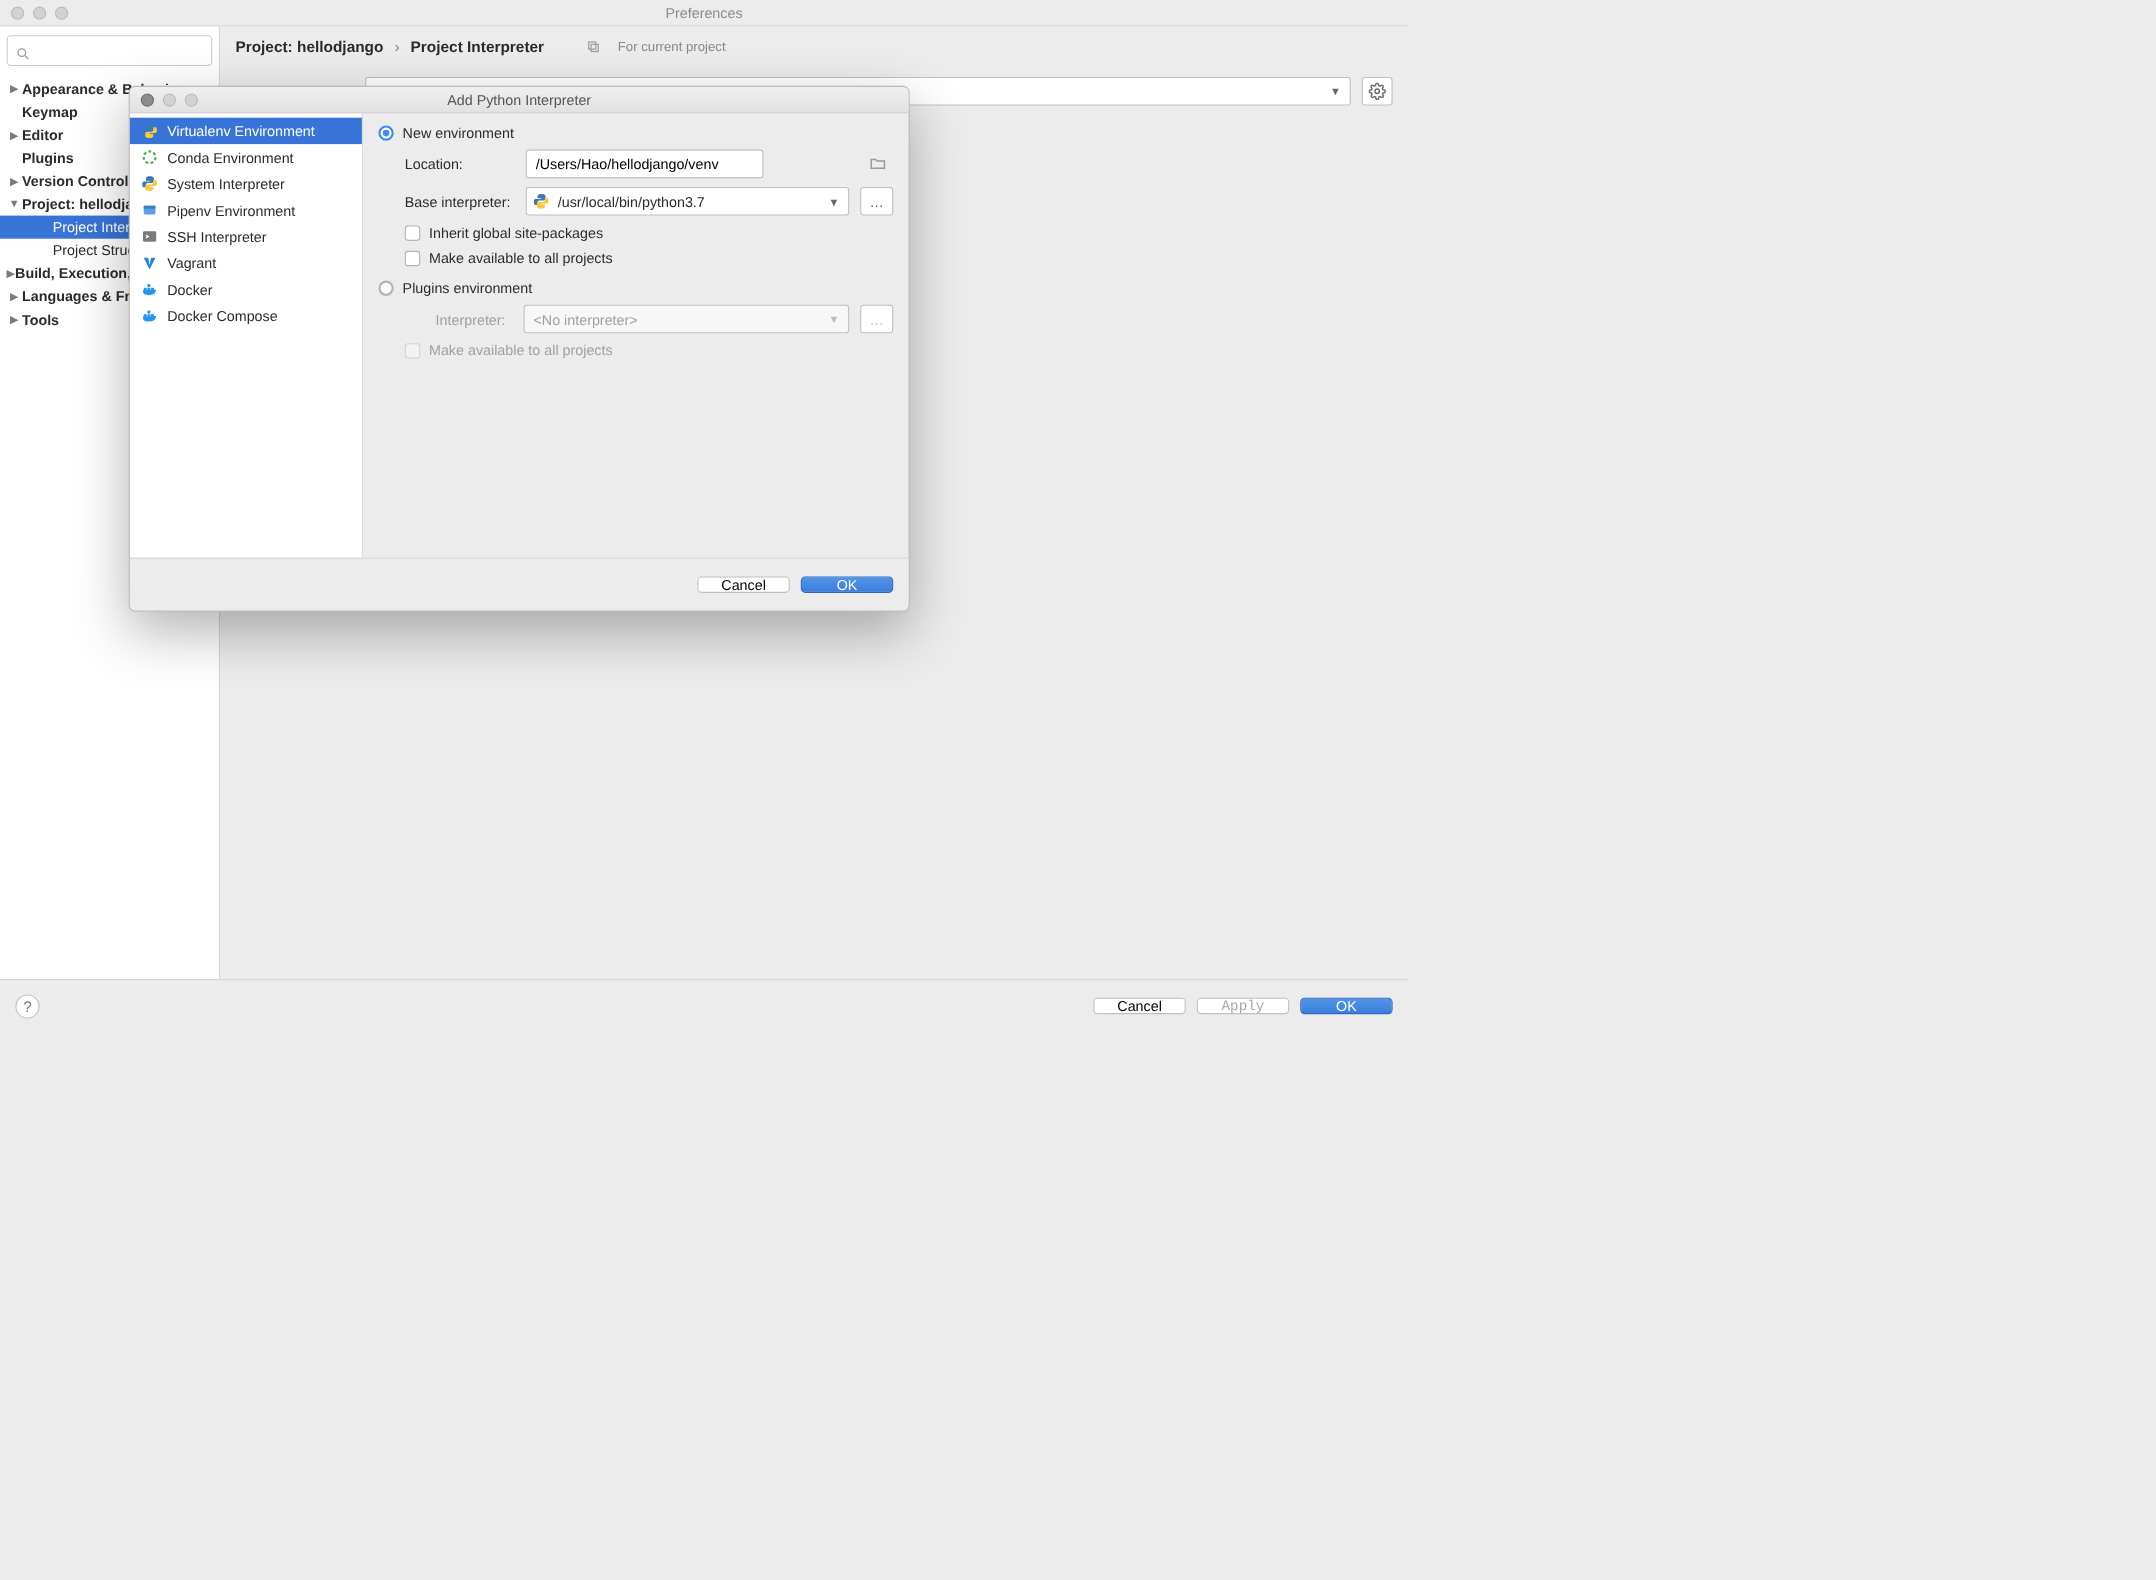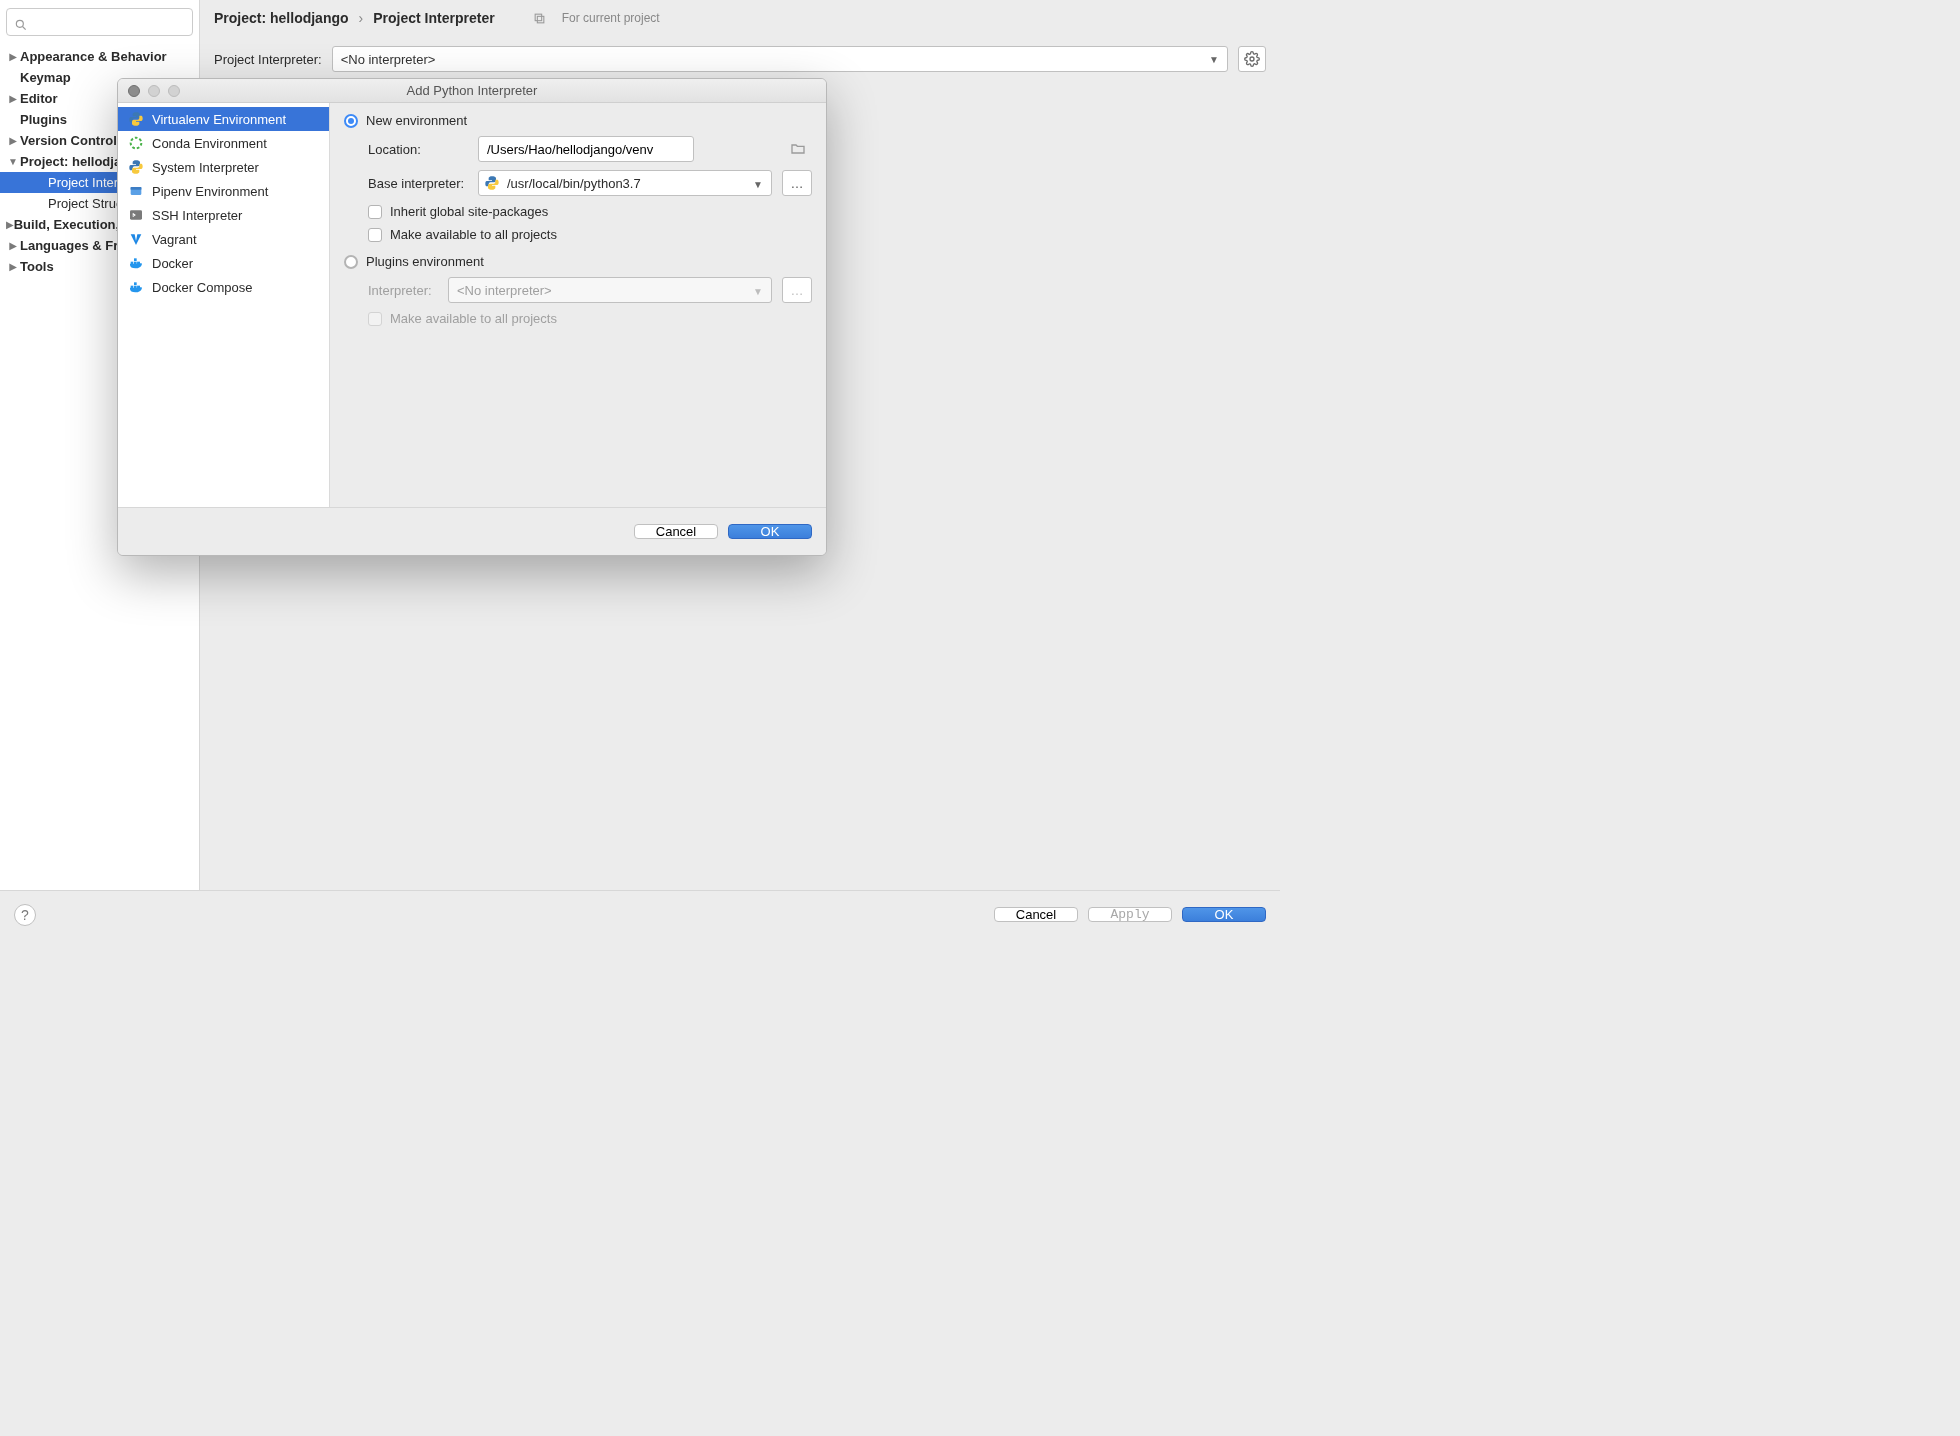--- a/index.html
+++ b/index.html
@@ -266,20 +266,28 @@
     gap:10px; padding: 0 14px;
     background:#ececec;
   }
 
   .prefs-search-box { position:relative; }
 </style>
 </head>
 <body>
 
 <div class="prefs-window">
+  <div class="prefs-titlebar">
+    <div class="traffic">
+      <span class="tl-dot"></span>
+      <span class="tl-dot"></span>
+      <span class="tl-dot"></span>
+    </div>
+    <div class="prefs-title">Preferences</div>
+  </div>
 
   <div class="prefs-body">
     <div class="prefs-sidebar">
       <div class="prefs-search-wrap prefs-search-box">
         <input class="prefs-search" type="text" placeholder="" style="">
         <svg class="search-icon" viewBox="0 0 24 24" fill="none" stroke="currentColor" stroke-width="2">
           <circle cx="10" cy="10" r="6"></circle>
             <line x1="20" y1="20" x2="15" y2="15"></line>
         </svg>
       </div>
@@ -491,21 +499,21 @@
         </div>
       </div>
 
       <div class="radio-row" style="margin-top:4px;">
         <span class="radio off"></span>
         <span>Plugins environment</span>
       </div>
 
       <div class="form-block">
         <div class="form-row">
-          <span class="fl dimmed" style="width:70px;">Interpreter:</span>
+          <span class="fl dimmed" style="width:70px;margin-left:28px;">Interpreter:</span>
           <div class="txt-wrap">
             <div class="txt dimmed" style="position:relative; display:flex; align-items:center; background:#f7f7f7; color:#a0a0a0; padding-right:28px;">
               <span>&lt;No interpreter&gt;</span>
               <span class="tri-abs" style="color:#bdbdbd;">▼</span>
             </div>
           </div>
           <div class="more-btn dimmed" style="color:#bdbdbd;">…</div>
         </div>
         <div class="chk-row dimmed">
           <span class="chk disabled"></span>

